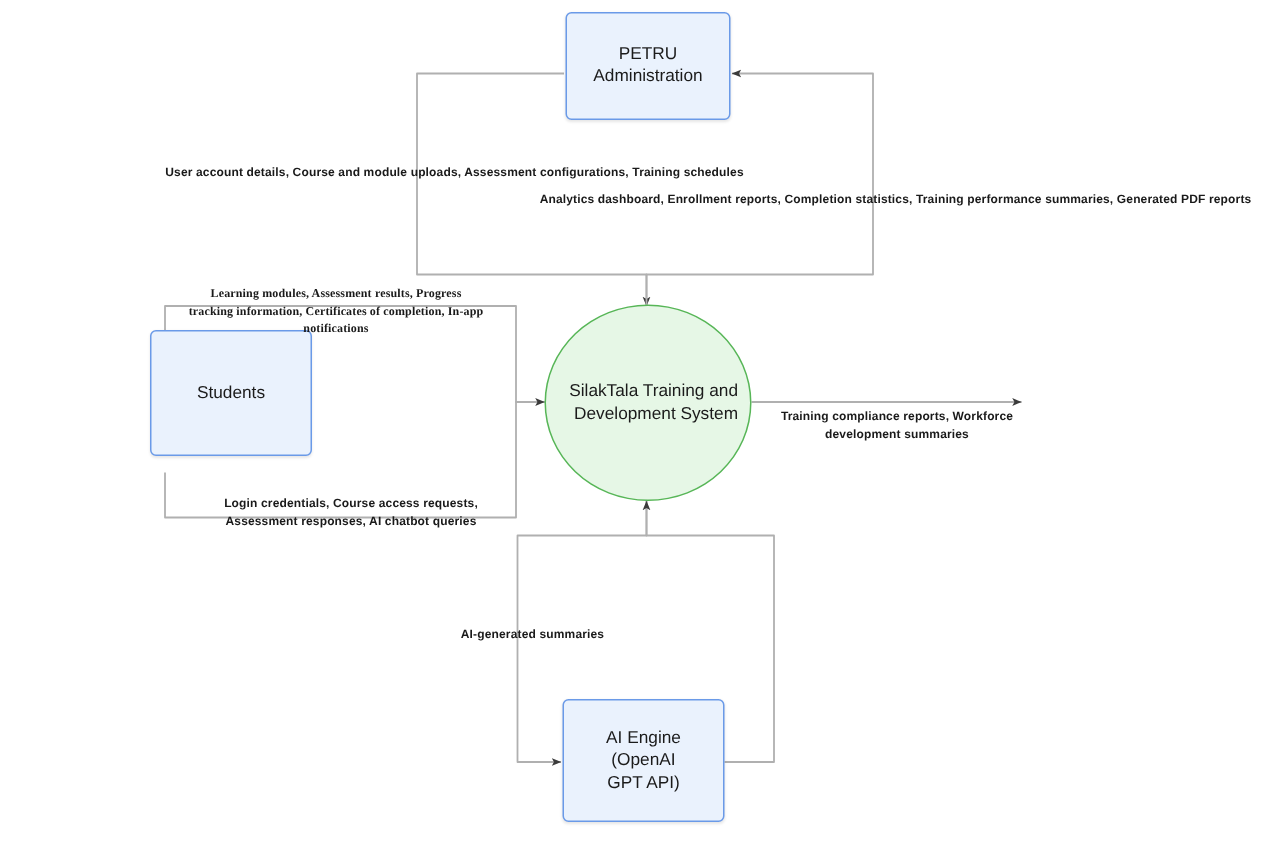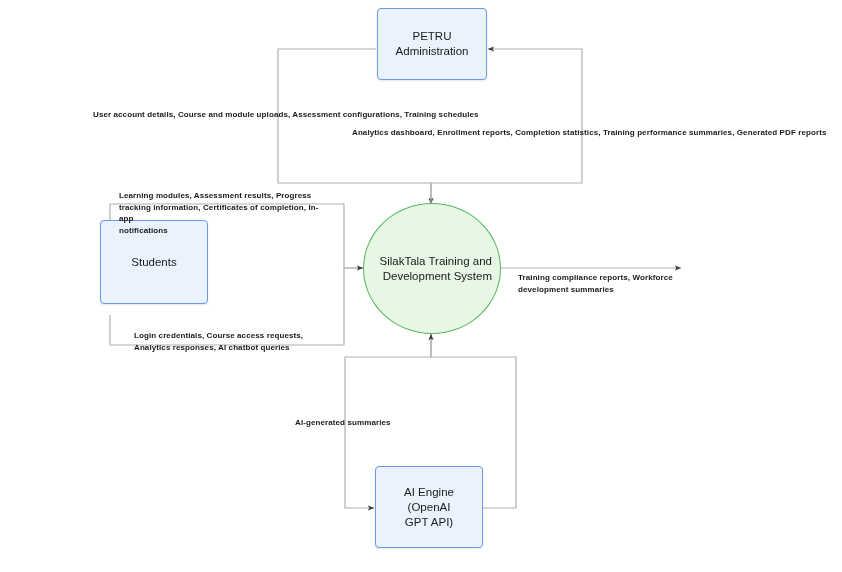--- a/index.html
+++ b/index.html
@@ -8,21 +8,21 @@
   svg.wires{position:absolute;left:0;top:0;width:842px;height:572px;}
 
   .node{position:absolute;box-sizing:border-box;display:flex;align-items:center;justify-content:center;text-align:center;}
   .box{background:#eaf2fd;border:1.3px solid #6a9ae8;border-radius:4px;
        font-size:11.5px;color:#1b1b1b;line-height:15px;box-shadow:0 1px 2px rgba(0,0,0,.10);}
   .circle{background:#e6f7e6;border:1.4px solid #57b657;border-radius:50%;
           font-size:11.5px;color:#1b1b1b;line-height:15px;text-align:right;}
   .node span{display:block;padding:0 8px;}
 
   .lbl{position:absolute;font-size:8px;font-weight:bold;color:#1a1a1a;
-       line-height:11.5px;letter-spacing:.1px;white-space:pre-line;}
+       line-height:11.5px;letter-spacing:.1px;white-space:pre-line;text-align:center;}
 </style>
 </head>
 <body>
 
 <div id="canvas">
 
   <svg class="wires" viewBox="0 0 842 572" xmlns="http://www.w3.org/2000/svg">
     <defs>
       <marker id="ah" markerWidth="7" markerHeight="7" refX="6.2" refY="3" orient="auto" markerUnits="userSpaceOnUse">
         <path d="M0,0.4 L6.4,3 L0,5.6 L1.5,3 Z" fill="#3b3b3b"></path>
@@ -62,26 +62,26 @@
 
   <div class="node box" style="left:375px;top:466px;width:108px;height:82px;">
     <span style="white-space:pre-line;">AI Engine (OpenAI
 GPT API)</span>
   </div>
 
   <div class="lbl" style="left:93px;top:109px;width:420px;">User account details, Course and module uploads, Assessment configurations, Training schedules</div>
 
   <div class="lbl" style="left:352px;top:127px;width:490px;">Analytics dashboard, Enrollment reports, Completion statistics, Training performance summaries, Generated PDF reports</div>
 
-  <div class="lbl" style="left:119px;top:190px;width:210px;">Learning modules, Assessment results, Progress
+  <div class="lbl" style="left:119px;top:190px;width:210px;font-family:Liberation Serif, serif;">Learning modules, Assessment results, Progress
 tracking information, Certificates of completion, In-app
 notifications</div>
 
   <div class="lbl" style="left:134px;top:330px;width:200px;">Login credentials, Course access requests,
-Analytics responses, AI chatbot queries</div>
+Assessment responses, AI chatbot queries</div>
 
   <div class="lbl" style="left:518px;top:272px;width:160px;">Training compliance reports, Workforce
 development summaries</div>
 
   <div class="lbl" style="left:295px;top:417px;width:120px;">AI-generated summaries</div>
 
 
 </div>
 
 </body></html>

